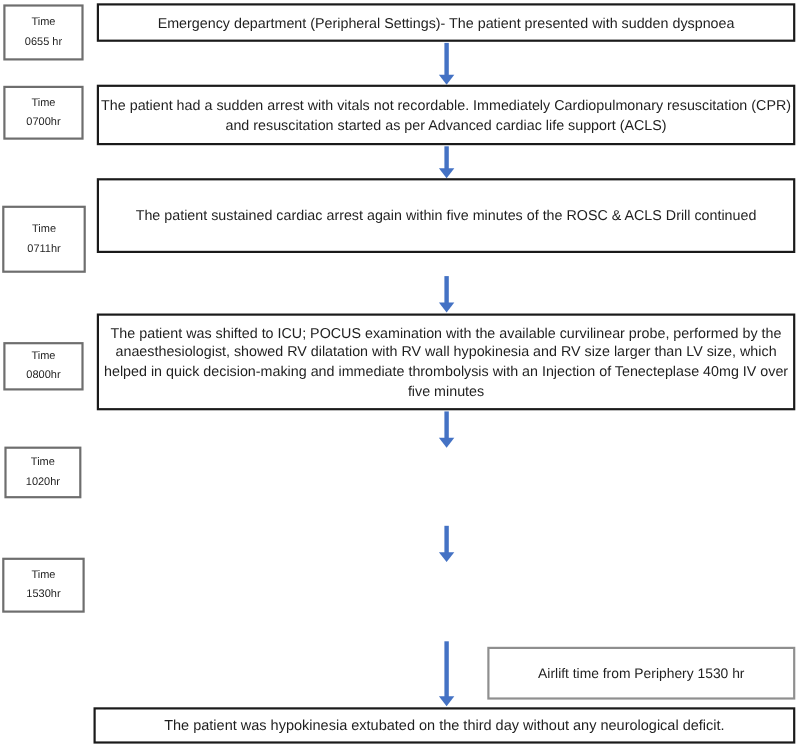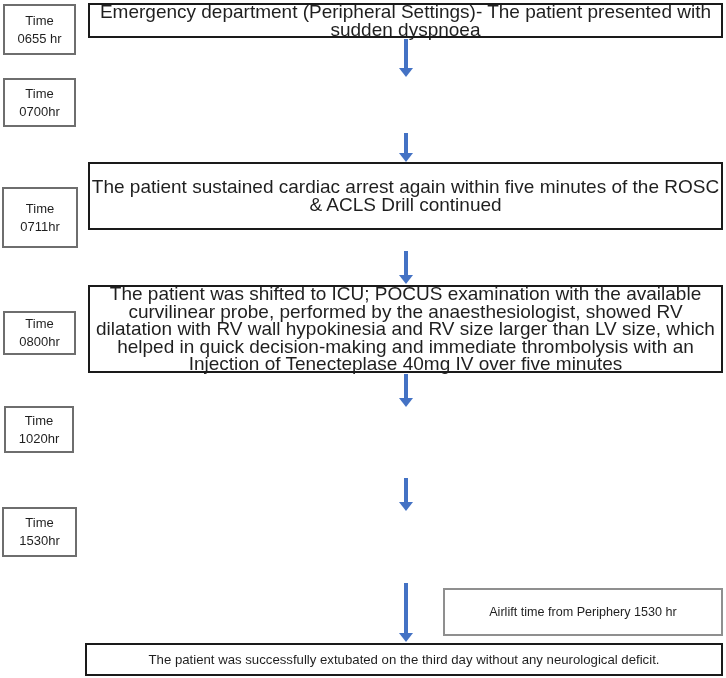--- a/index.html
+++ b/index.html
@@ -28,42 +28,42 @@
     position:absolute;
     left:3px;
     width:73px;
     border:2px solid var(--time_border);
     background:var(--bg);
     display:flex;
     flex-direction:column;
     justify-content:center;
     align-items:center;
     text-align:center;
-    font-size:13px;
+    font-size:10px;
     line-height:18px;
   }
   #t1{top:4px;height:51px}
   #t2{top:78px;height:49px}
   #t3{top:187px;height:61px;left:2px;width:76px}
   #t4{top:311px;height:44px}
   #t5{top:406px;height:47px;left:4px;width:70px}
   #t6{top:507px;height:50px;left:2px;width:75px}
   
   .cbox{
     position:absolute;
     left:88px;
     width:635px;
     border:2px solid var(--box_border);
     background:var(--bg);
     display:flex;
     flex-direction:column;
     justify-content:center;
     align-items:center;
     text-align:center;
-    font-size:19px;
+    font-size:13px;
     line-height:17.6px;
     padding:1px 1px;
   }
   #c1{top:3px;height:35px}
   #c2{top:77px;height:55px}
   #c3{top:162px;height:68px}
   #c4{top:285px;height:88px}
   #c5{top:408px;height:70px}
   #c6{top:512px;height:70px}
   
@@ -128,20 +128,23 @@
   </div>
   <div class="arrow" id="a1">
     <div class="shaft"></div>
     <div class="head"></div>
   </div>
 
   <div class="tbox" id="t2">
     <span>Time</span>
     <span>0700hr</span>
   </div>
+  <div class="cbox" id="c2">
+    <div>The patient had a sudden arrest with vitals not recordable. Immediately Cardiopulmonary resuscitation (CPR) and resuscitation started as per Advanced cardiac life support (ACLS)</div>
+  </div>
   <div class="arrow" id="a2">
     <div class="shaft"></div>
     <div class="head"></div>
   </div>
 
   <div class="tbox" id="t3">
     <span>Time</span>
     <span>0711hr</span>
   </div>
   <div class="cbox" id="c3">
@@ -180,16 +183,16 @@
   <div class="arrow" id="a6">
     <div class="shaft"></div>
     <div class="head"></div>
   </div>
 
   <div class="annot">
     <div>Airlift time from Periphery 1530 hr</div>
   </div>
 
   <div class="outcome">
-    <div>The patient was successfully extubated on the third day without any neurological deficit.</div>
+    <div>The patient was hypokinesia extubated on the third day without any neurological deficit.</div>
   </div>
 
 </div>
 
 </body></html>

